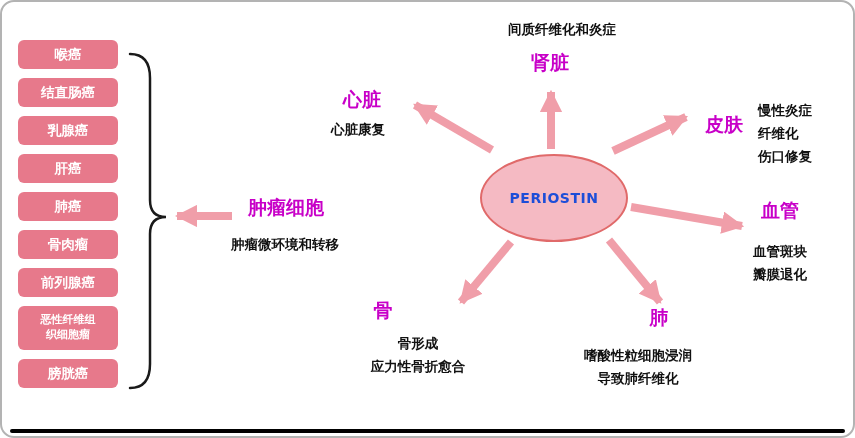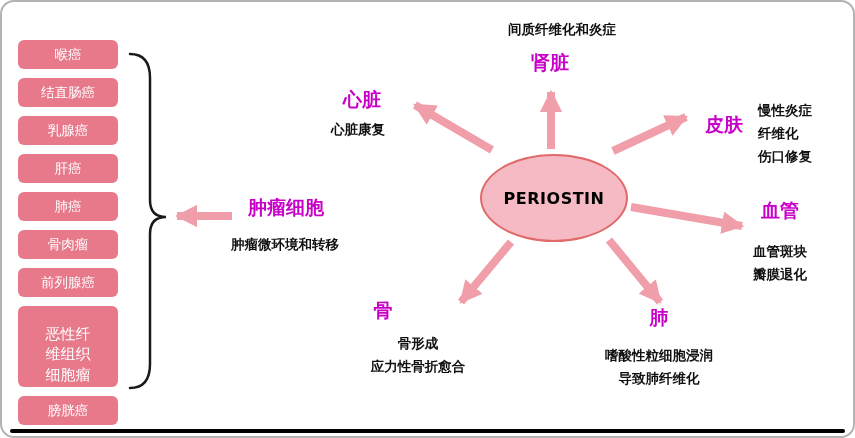--- a/index.html
+++ b/index.html
@@ -10,35 +10,35 @@
     border:2px solid #b3b3b3; border-radius:14px; overflow:hidden;
   }
   .layer { position:absolute; inset:0; width:855px; height:438px; pointer-events:none; }
 
   
   .cancer-col {
     position:absolute; left:16px; top:38px; width:100px;
     display:flex; flex-direction:column; gap:9px;
   }
   .cancer-box {
-    background:#e7798b; color:#fff; font-weight:normal; font-size:13.5px;
+    background:#e7798b; color:#fff; font-weight:bold; font-size:13.5px;
     border-radius:6px; min-height:29px; padding:2px 4px;
     display:flex; align-items:center; justify-content:center;
     text-align:center; line-height:1.25;
   }
   .cancer-box.tall { min-height:44px; }
-  .wrap-narrow { display:inline-block; max-width:58px; font-size:15px; line-height:1.35;margin-top:16px; }
+  .wrap-narrow { display:inline-block; max-width:58px; font-size:11px; line-height:1.35; }
 
   
   .ellipse {
     position:absolute; left:478px; top:152px; width:148px; height:88px;
     background:#f5bac3; border:2px solid #e06a6a; border-radius:50%;
     display:flex; align-items:center; justify-content:center;
   }
-  .ellipse span { font-weight:bold; font-size:16px; color:#000000; letter-spacing:.5px; }
+  .ellipse span { font-weight:bold; font-size:14px; color:#1d4ed8; letter-spacing:.5px; }
 
   
   .organ { position:absolute; color:#c800c8; font-weight:bold; font-size:19px; white-space:nowrap; }
   .note  { position:absolute; color:#111; font-weight:bold; font-size:13.5px; line-height:23px; white-space:nowrap; }
   .cx { transform:translateX(-50%); text-align:center; }
 
   .bottom-rule { position:absolute; left:8px; right:8px; bottom:3px; height:4px; background:#000; border-radius:2px; }
 </style>
 </head>
 <body>
@@ -94,21 +94,21 @@
     <div>伤口修复</div>
   </div>
 
   <div class="organ cx" style="left:778px; top:196px;">血管</div>
   <div class="note cx" style="left:778px; top:238px;">
     <div>血管斑块</div>
     <div>瓣膜退化</div>
   </div>
 
   <div class="organ cx" style="left:657px; top:303px;">肺</div>
-  <div class="note cx" style="left:657px; top:342px;">
+  <div class="note cx" style="left:636px; top:342px;">
     <div>嗜酸性粒细胞浸润</div>
     <div>导致肺纤维化</div>
   </div>
 
   <div class="organ cx" style="left:381px; top:296px;">骨</div>
   <div class="note cx" style="left:416px; top:330px;">
     <div>骨形成</div>
     <div>应力性骨折愈合</div>
   </div>
 

